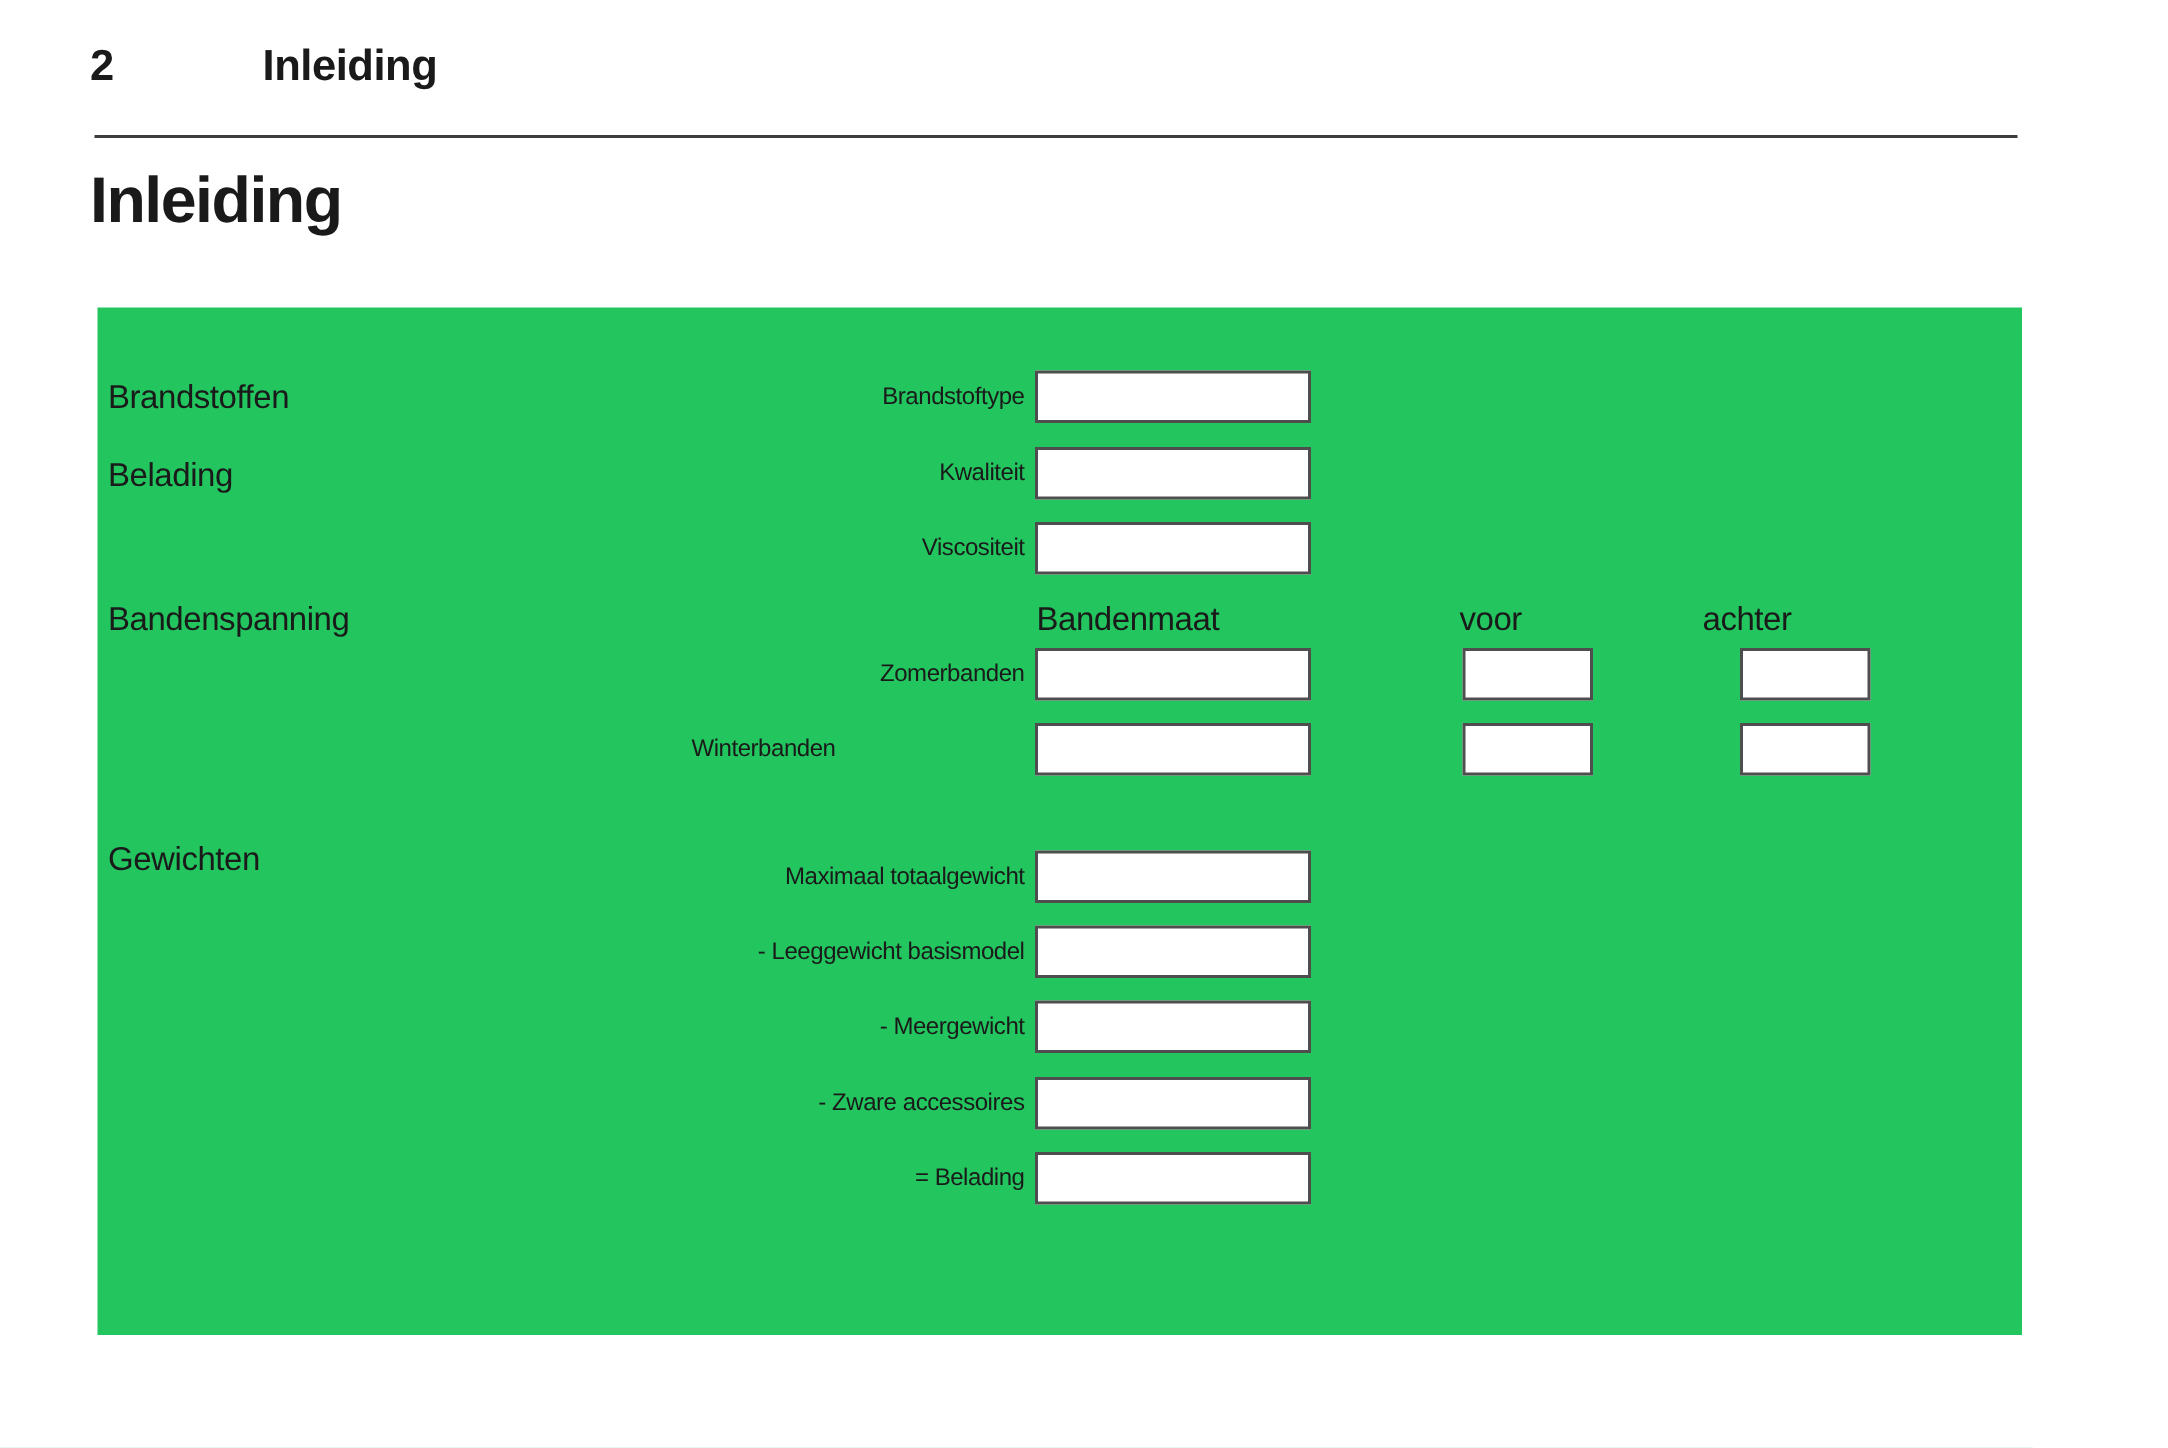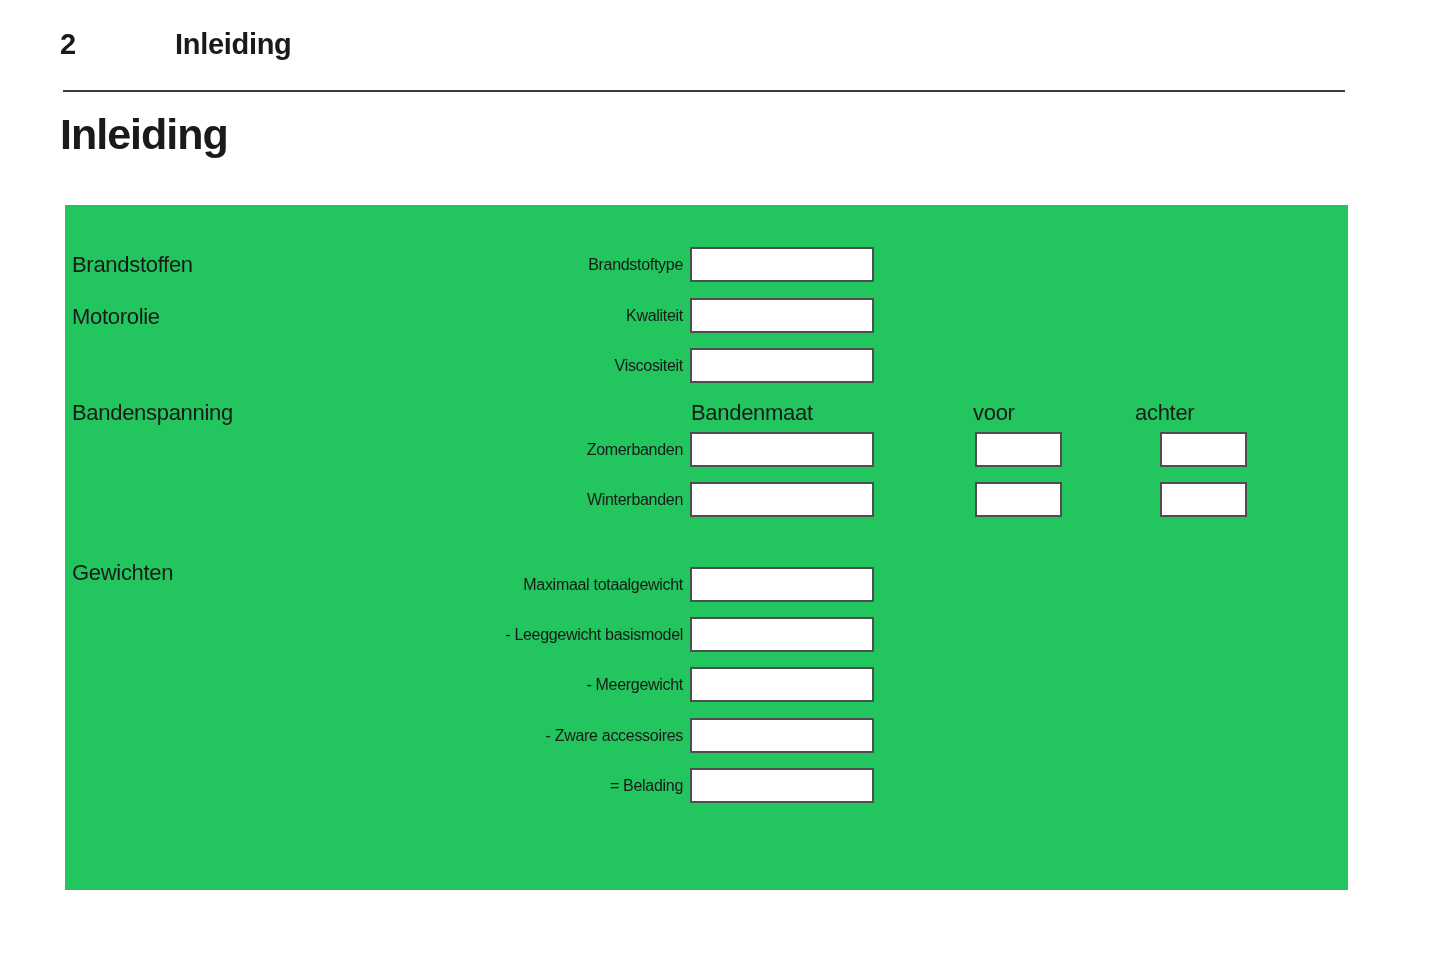--- a/index.html
+++ b/index.html
@@ -71,21 +71,21 @@
 <div class="page">
 
   <div class="runhead-num">2</div>
   <div class="runhead-title">Inleiding</div>
   <div class="head-rule"></div>
   <div class="page-title">Inleiding</div>
 
   <div class="panel">
 
     <div class="sec-label" style="top:48px;">Brandstoffen</div>
-    <div class="sec-label" style="top:100px;">Motorolie</div>
+    <div class="sec-label" style="top:100px;">Belading</div>
     <div class="sec-label" style="top:196px;">Bandenspanning</div>
     <div class="sec-label" style="top:332px;margin-top:24px;">Gewichten</div>
 
     <div class="row-label" style="top:42px;">Brandstoftype</div>
     <input type="text" class="box wide" style="left: 625px; top: 42px;" value="">
 
     <div class="row-label" style="top:93px;">Kwaliteit</div>
     <input type="text" class="box wide" style="left: 625px; top: 93px;" value="">
 
     <div class="row-label" style="top:143px;">Viscositeit</div>
@@ -93,21 +93,21 @@
 
     <div class="col-head" style="left:626px;  top:196px;text-align:right;">Bandenmaat</div>
     <div class="col-head" style="left:908px;  top:196px;">voor</div>
     <div class="col-head" style="left:1070px; top:196px;">achter</div>
 
     <div class="row-label" style="top:227px;">Zomerbanden</div>
     <input type="text" class="box wide" style="left: 625px; top: 227px;" value="">
     <input type="text" class="box small" style="left: 910px; top: 227px;" value="">
     <input type="text" class="box small" style="left: 1095px; top: 227px;" value="">
 
-    <div class="row-label" style="top:277px;">Winterbanden</div>
+    <div class="row-label" style="top:277px;text-align:center;">Winterbanden</div>
     <input type="text" class="box wide" style="left: 625px; top: 277px;" value="">
     <input type="text" class="box small" style="left: 910px; top: 277px;" value="">
     <input type="text" class="box small" style="left: 1095px; top: 277px;" value="">
 
     <div class="row-label" style="top:362px;">Maximaal totaalgewicht</div>
     <input type="text" class="box wide" style="left: 625px; top: 362px;" value="">
 
     <div class="row-label" style="top:412px;">- Leeggewicht basismodel</div>
     <input type="text" class="box wide" style="left: 625px; top: 412px;" value="">
 

